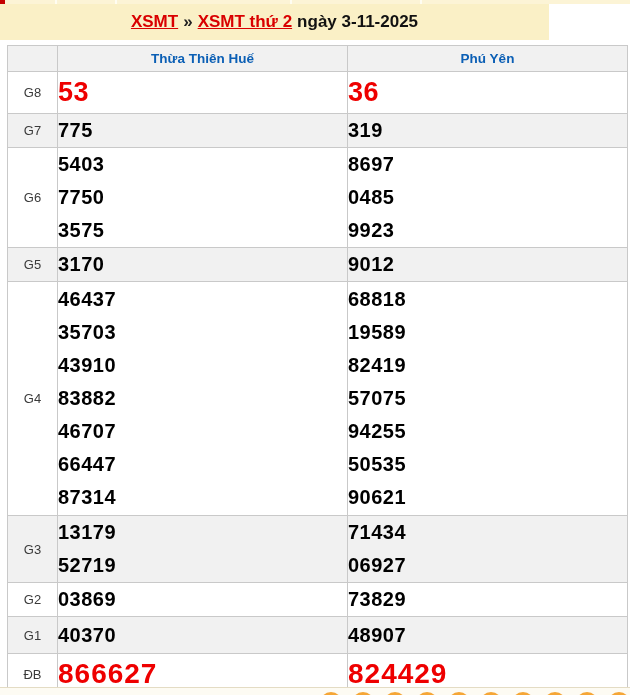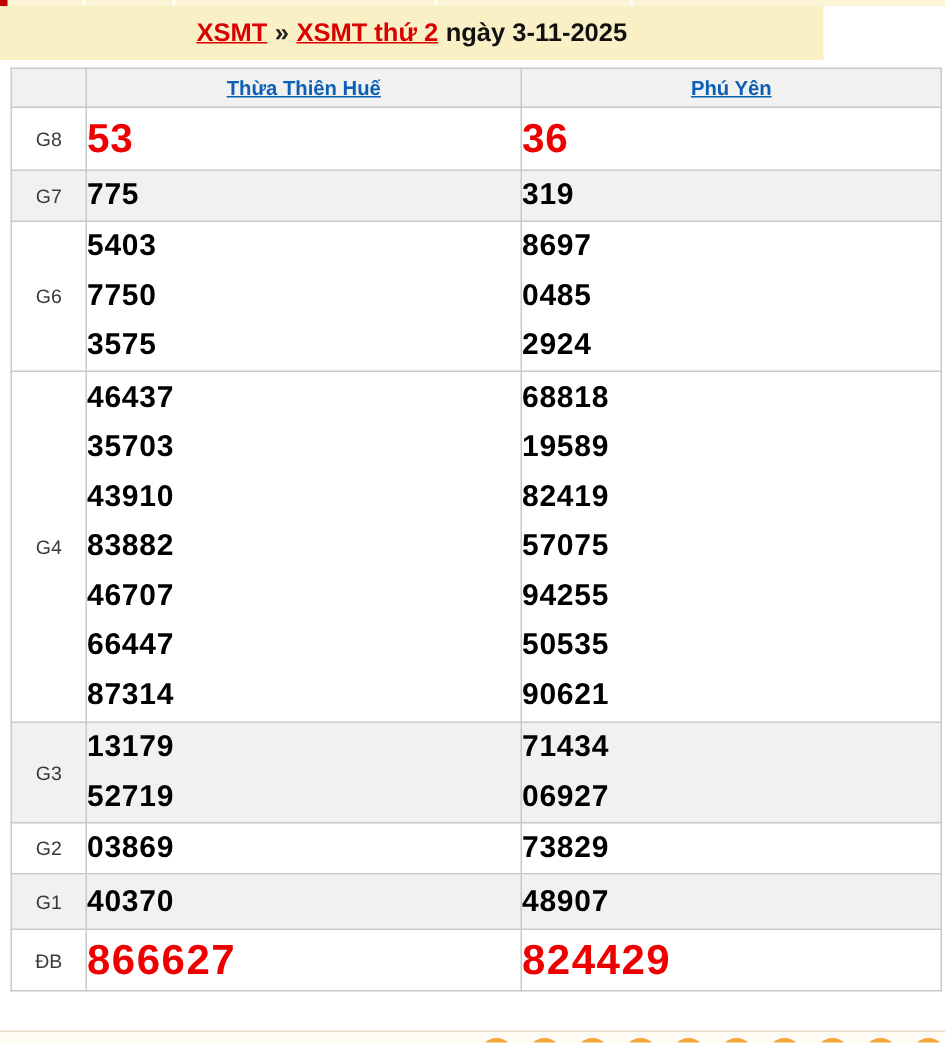--- a/index.html
+++ b/index.html
@@ -59,21 +59,21 @@
     vertical-align: middle;
     padding: 0;
   }
   col.c-lbl { width: 50px; }
   col.c-hue { width: 290px; }
   col.c-py  { width: 280px; }
 
   tr.row-head { height: 26px; background: #f1f1f1; }
   tr.row-head th { font-size: 13.5px; font-weight: bold; text-align: center; }
   tr.row-head a.col-link {
-    color: #0b5fb5; text-decoration: underline; cursor: pointer; margin-top: 24px;
+    color: #0b5fb5; cursor: pointer; margin-top: 24px;
   }
 
   tr.shade { background: #f1f1f1; }
 
   td.lbl {
     text-align: center;
     font-size: 13px;
     font-weight: normal;
     color: #3a3a3a;
   }
@@ -167,24 +167,33 @@
   <tr class="r-g6">
     <td class="lbl">G6</td>
     <td class="num">
       <div class="val">5403</div>
       <div class="val">7750</div>
       <div class="val">3575</div>
     </td>
     <td class="num">
       <div class="val">8697</div>
       <div class="val">0485</div>
-      <div class="val">2924</div>
-    </td>
-  </tr>
-
+      <div class="val">9923</div>
+    </td>
+  </tr>
+
+  <tr class="r-g5 shade">
+    <td class="lbl">G5</td>
+    <td class="num">
+          <div class="val">3170</div>
+        </td>
+    <td class="num">
+          <div class="val">9012</div>
+        </td>
+  </tr>
 
   <tr class="r-g4">
     <td class="lbl">G4</td>
     <td class="num">
       <div class="val">46437</div>
       <div class="val">35703</div>
       <div class="val">43910</div>
       <div class="val">83882</div>
       <div class="val">46707</div>
       <div class="val">66447</div>

